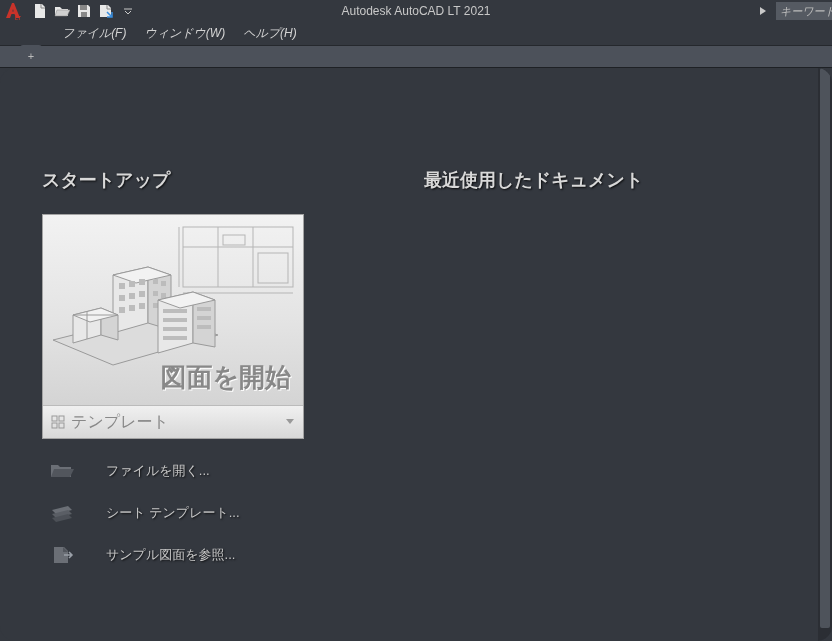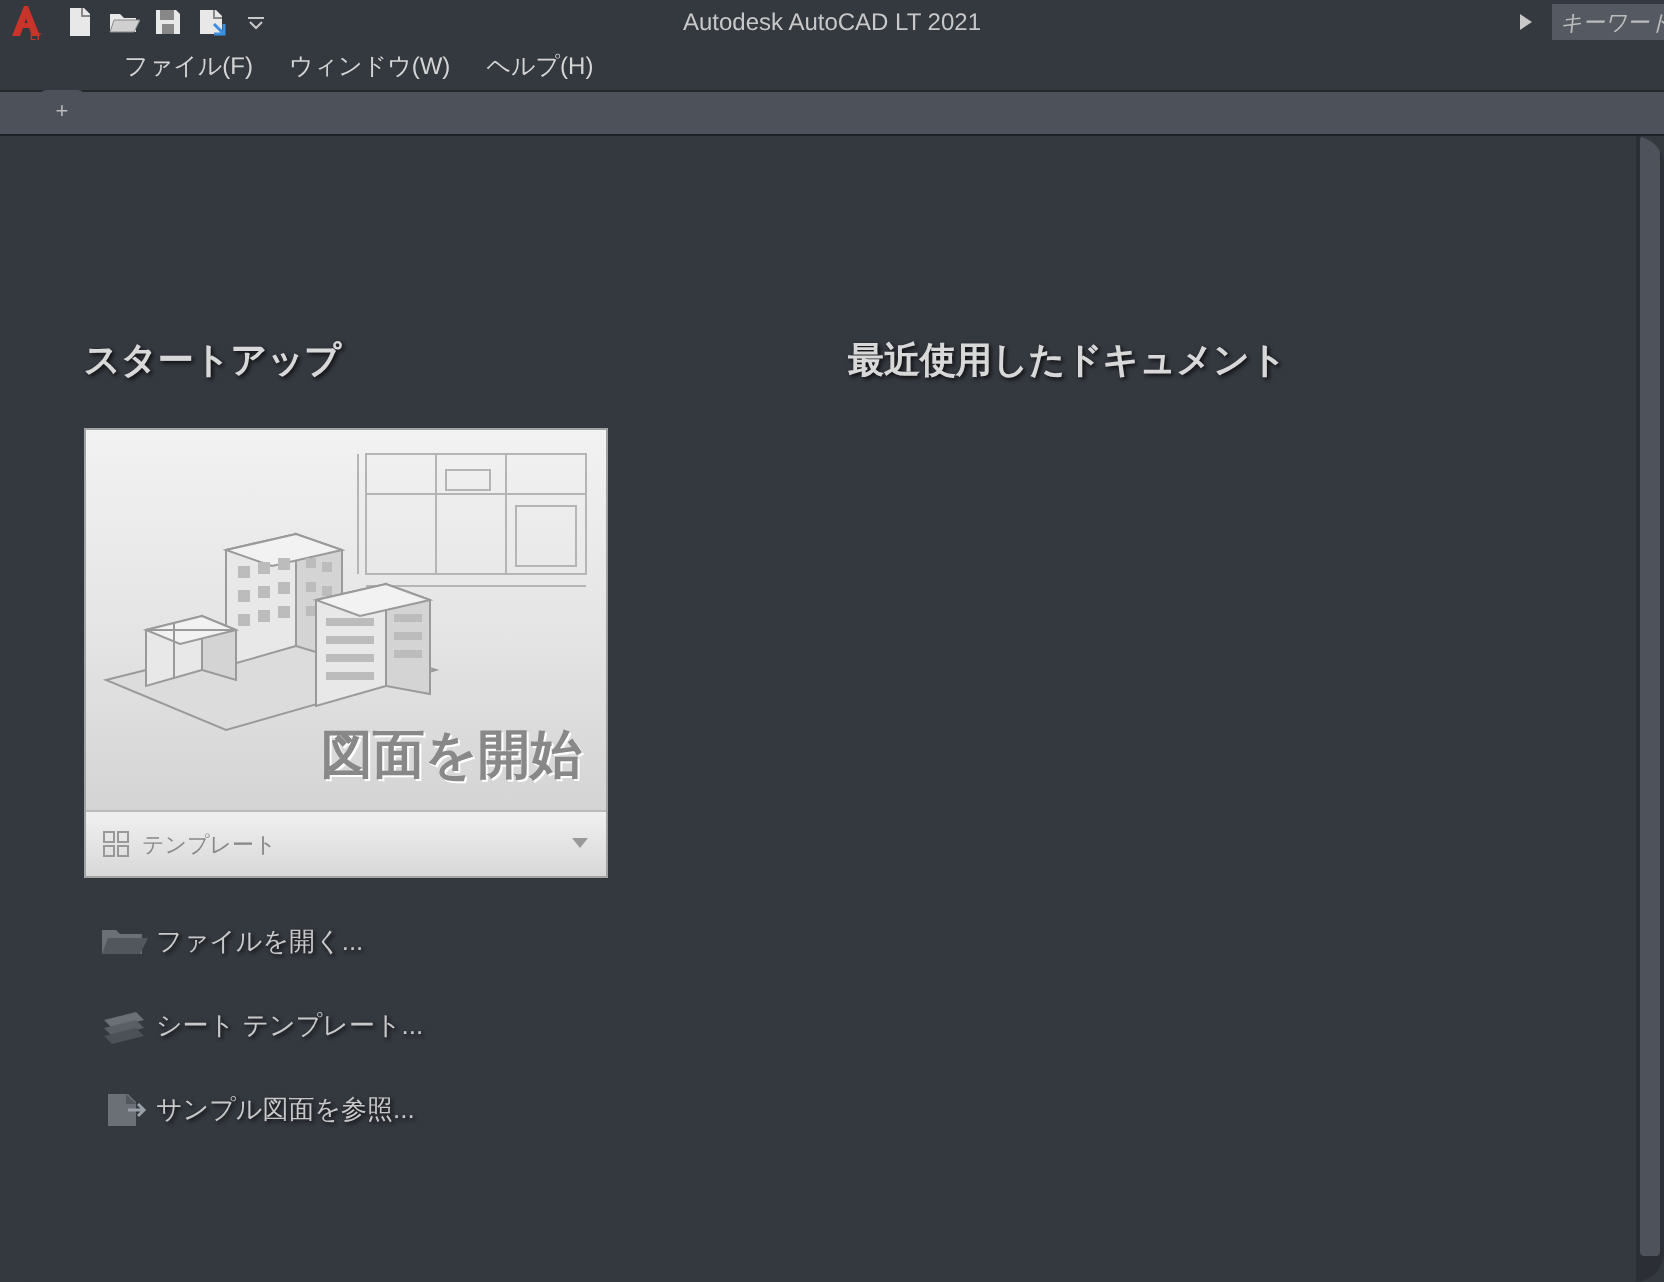--- a/index.html
+++ b/index.html
@@ -10,42 +10,42 @@
   .app-icon { width: 26px; height: 22px; display: flex; align-items: center; justify-content: center; }
   .qat { display: flex; align-items: center; gap: 2px; margin-left: 4px; }
   .qat .ico { width: 20px; height: 20px; display: flex; align-items: center; justify-content: center; cursor: pointer; }
   .app-title { position: absolute; left: 0; right: 0; text-align: center; font-size: 12px; color: #c8c8c8; pointer-events: none; }
   .search-area { margin-left: auto; display: flex; align-items: center; }
   .play-icn { width: 18px; height: 20px; display: flex; align-items: center; justify-content: center; margin-right: 4px; }
   .search-box { width: 56px; height: 18px; background: #555a62; color: #bbb; font-size: 11px; padding: 0 4px; display: flex; align-items: center; white-space: nowrap; overflow: hidden; font-style: italic; }
   
   
   .menubar { height: 24px; background: #34383f; display: flex; align-items: center; padding-left: 54px; gap: 2px; border-bottom: 1px solid #25282d; }
-  .menu-item { padding: 4px 8px; color: #d4d4d4; cursor: pointer; font-size: 12px; }
+  .menu-item { padding: 4px 8px; color: #d4d4d4; cursor: pointer; font-size: 12px; font-style: italic; }
   
   
   .tabbar { height: 22px; background: #4c515a; display: flex; align-items: flex-end; padding-left: 20px; border-bottom: 1px solid #1e2125; }
   .tab { height: 22px; min-width: 128px; background: #737a85; color: #e8e8e8; font-size: 11px; display: flex; align-items: center; padding: 0 10px; border-top-left-radius: 3px; border-top-right-radius: 3px; cursor: pointer; margin-right: 2px; }
   .tab.add { min-width: 22px; width: 22px; justify-content: center; background: #4c515a; color: #bbb; }
   
   
   .start-page { position: relative; height: 573px; background: #34383f; padding: 100px 40px 0 42px; display: flex; gap: 120px; overflow: hidden; border-radius: 15px; }
   
   .col { flex: 0 0 auto; }
   .section-title { font-size: 18px; font-weight: 600; color: #d8d8d8; text-shadow: 1px 1px 2px rgba(0,0,0,0.8); margin-bottom: 22px; }
   
   .start-card { width: 262px; border: 1px solid #a3a3a3; background: #e8e8e8; }
   .card-img { width: 260px; height: 190px; background: linear-gradient(to bottom, #f2f2f2 0%, #e4e4e4 55%, #d4d4d4 100%); position: relative; overflow: hidden; cursor: pointer; }
   .card-caption { position: absolute; right: 12px; bottom: 10px; font-size: 26px; font-weight: 600; color: #888; text-shadow: 1px 1px 0 #fff; }
-  .template-bar { height: 32px; background: linear-gradient(to bottom, #f0f0f0, #d8d8d8); border-top: 1px solid #bbb; display: flex; align-items: center; padding: 16px 8px; color: #888; font-size: 11px; cursor: pointer; }
+  .template-bar { height: 32px; background: linear-gradient(to bottom, #f0f0f0, #d8d8d8); border-top: 1px solid #bbb; display: flex; align-items: center; padding: 16px 8px; color: #888; font-size: 16px; cursor: pointer; }
   .template-bar .grid-icn { width: 14px; height: 14px; margin-right: 6px; }
   .template-bar .dd { margin-left: auto; }
   
   .action-list { margin-top: 16px; display: flex; flex-direction: column; gap: 10px; }
-  .action { display: flex; align-items: center; gap: 4px; padding: 6px 8px; cursor: pointer; color: #c8c8c8; font-size: 13px; text-shadow: 1px 1px 2px rgba(0,0,0,0.8); }
+  .action { display: flex; align-items: center; gap: 32px; padding: 6px 8px; cursor: pointer; color: #c8c8c8; font-size: 13px; text-shadow: 1px 1px 2px rgba(0,0,0,0.8); }
   .action .aicn { width: 24px; height: 20px; display: flex; align-items: center; justify-content: center; }
   
   .scrollbar { position: absolute; right: 0; top: 0; width: 14px; height: 100%; background: #2b2e34; }
   .scrollbar .thumb { position: absolute; top: 0; left: 2px; width: 10px; height: 560px; background: #4e535b; border-radius: 2px; }
   
   svg { display: block; }
 </style>
 </head>
 <body>
 

